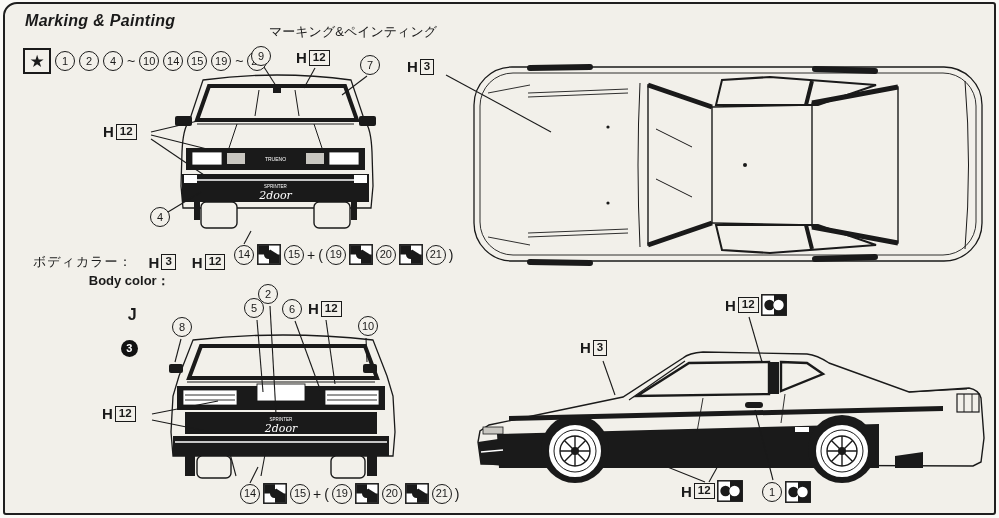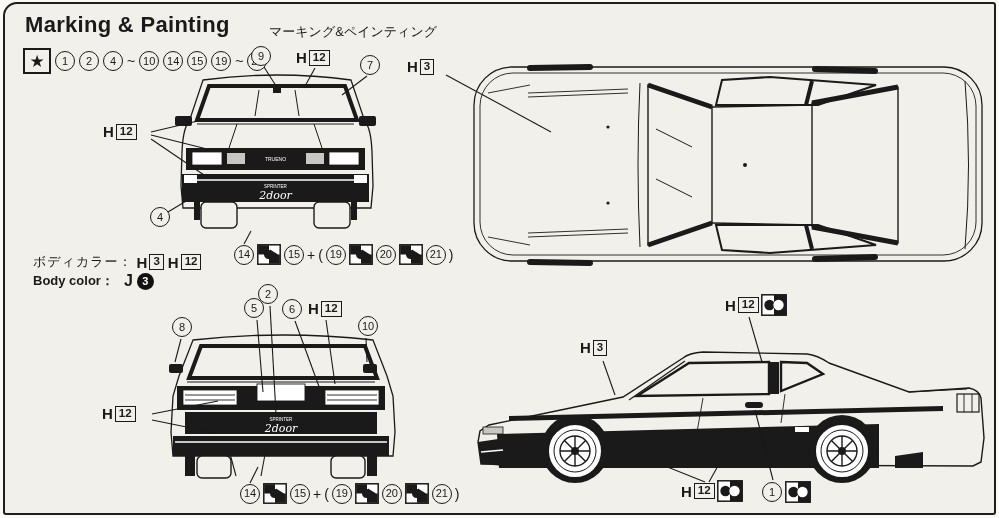--- a/index.html
+++ b/index.html
@@ -1,34 +1,34 @@
 <!DOCTYPE html>
 <html><head>
 <meta charset="utf-8">
 <style>
   html,body{margin:0;padding:0;background:#fbfaf7;}
   body{font-family:"Liberation Sans",sans-serif;color:#1a1a1a;width:999px;height:518px;overflow:hidden;}
   #sheet{position:relative;width:993px;height:513px;margin:2px 0 0 3px;background:#f2f0ea;
          border:2px solid #1f1f1f;border-radius:14px 3px 3px 3px;box-sizing:border-box;overflow:hidden;}
   .abs{position:absolute;}
-  .title{font-size:22px;font-weight:bold;letter-spacing:.3px;}
+  .title{font-size:16px;font-weight:bold;letter-spacing:.3px;font-style:italic;}
   .subtitle{font-size:13px;}
   .hrow{display:flex;align-items:center;gap:4px;}
   .star-box{display:inline-flex;width:24px;height:22px;border:2px solid #1a1a1a;align-items:center;justify-content:center;font-size:17px;line-height:1;background:#f2f0ea;}
   .cnum{display:inline-flex;width:20px;height:20px;border:1.6px solid #1a1a1a;border-radius:50%;
         align-items:center;justify-content:center;font-size:11px;line-height:1;background:#f2f0ea;box-sizing:border-box;flex:0 0 auto;}
   .tilde{font-size:14px;line-height:1;}
   .hbox{display:inline-flex;align-items:center;font-weight:bold;font-size:15px;line-height:1;}
   .hbox .bx{border:1.6px solid #1a1a1a;font-size:11.5px;padding:1px 3px;margin-left:2px;background:#f2f0ea;font-weight:bold;}
   .drow{display:flex;align-items:center;gap:3px;font-size:14px;line-height:1;}
   .icon{display:inline-flex;flex:0 0 auto;}
   .icon svg{display:block;}
   .jp{font-size:13px;letter-spacing:1px;}
   .en{font-size:13px;font-weight:bold;}
-  .bcline{display:flex;align-items:center;gap:4px;}
+  .bcline{display:flex;align-items:center;gap:16px;}
   .bcircle{display:inline-flex;width:17px;height:17px;border-radius:50%;background:#111;color:#fff;
            align-items:center;justify-content:center;font-size:11px;font-weight:bold;line-height:1;}
   .jletter{font-size:16px;font-weight:bold;}
   svg text{font-family:"Liberation Sans",sans-serif;}
   .script{font-family:"DejaVu Serif",serif;font-style:italic;}
 </style>
 </head>
 <body>
 
 <div id="sheet">
@@ -247,21 +247,21 @@
       <span class="jp">ボディカラー：</span>
       <span class="hbox">
         <span>H</span>
           <span class="bx">3</span>
       </span>
       <span class="hbox">
         <span>H</span>
           <span class="bx">12</span>
       </span>
     </div>
-    <div class="bcline" style="margin-top:1px;">
+    <div class="bcline" style="margin-top:1px;flex-direction:column;">
       <span class="en">Body color：</span>
       <span class="jletter" style="margin-left:6px;">J</span>
       <span class="bcircle">3</span>
     </div>
   </div>
 
   <span class="abs cnum" style="left:167px;top:313px;">8</span>
   <span class="abs cnum" style="left:239px;top:294px;">5</span>
   <span class="abs cnum" style="left:253px;top:280px;">2</span>
   <span class="abs cnum" style="left:277px;top:295px;">6</span>

